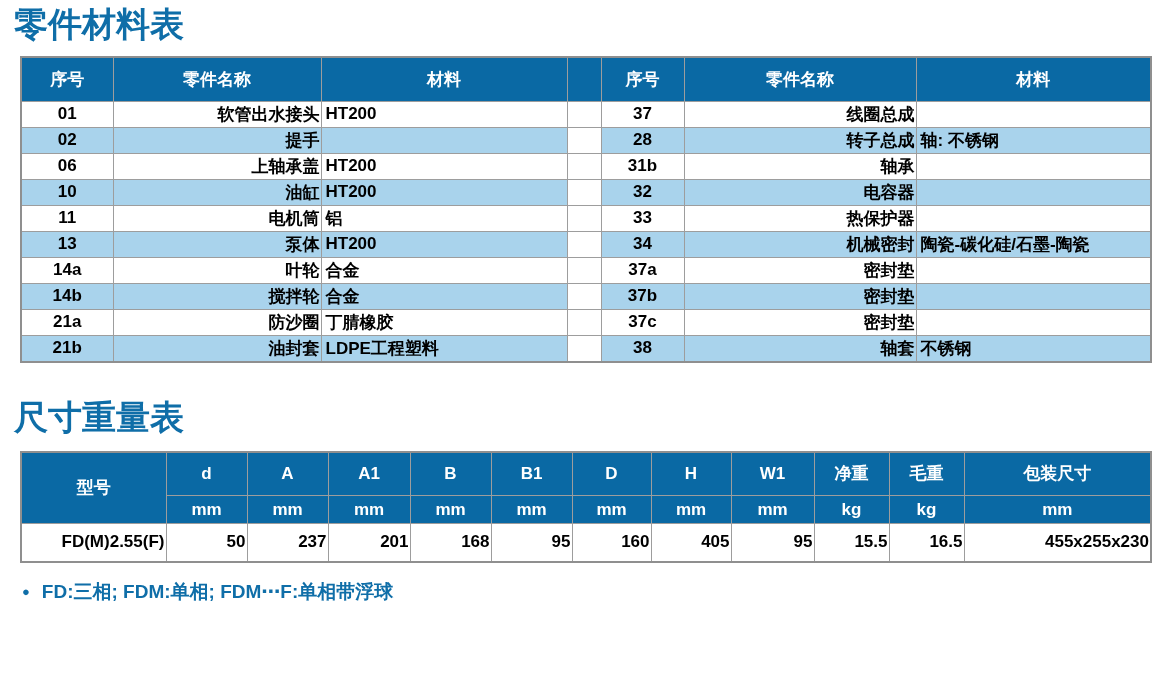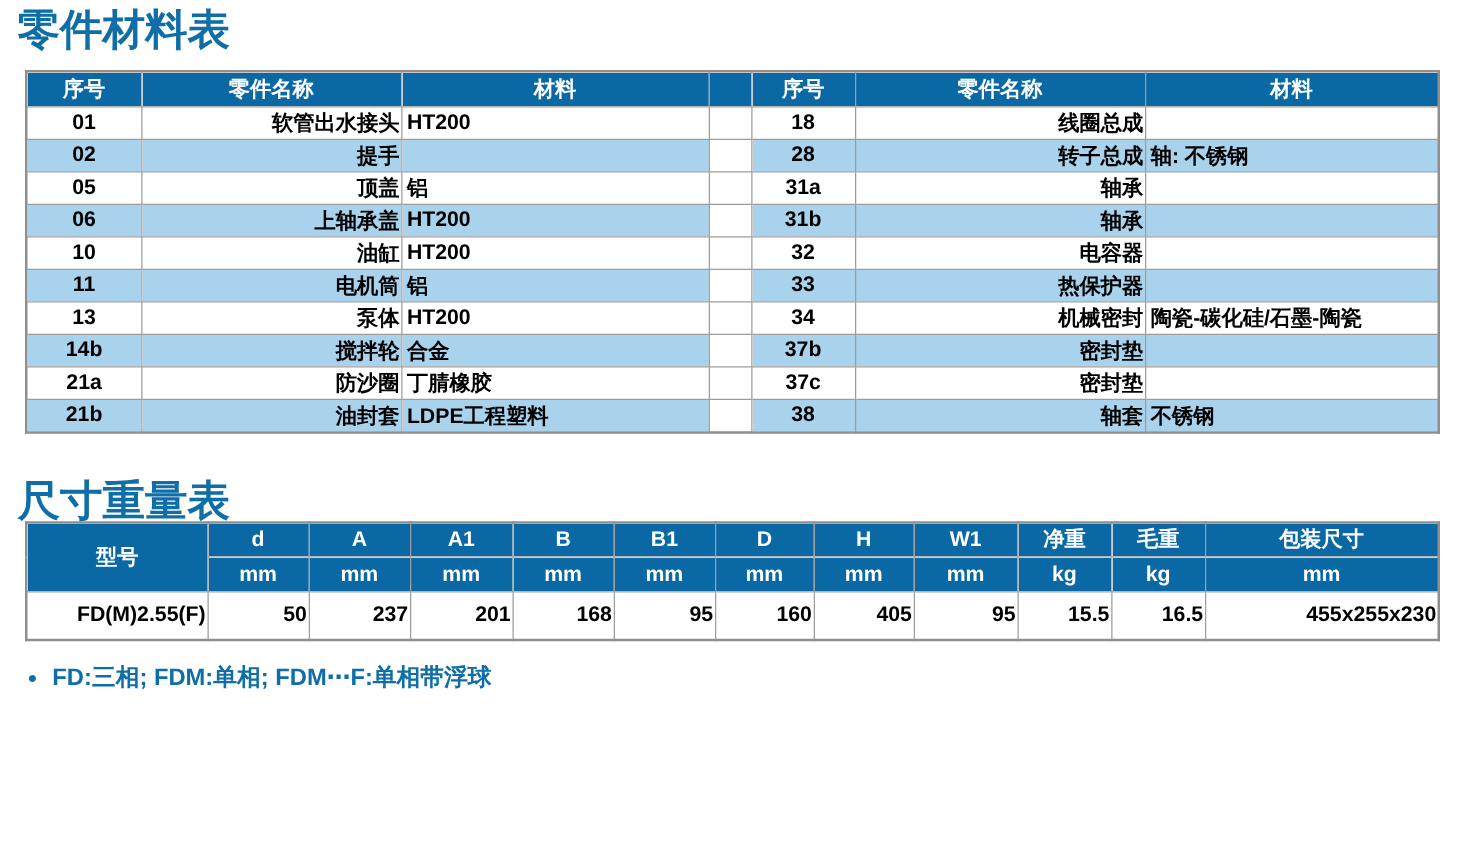--- a/index.html
+++ b/index.html
@@ -39,33 +39,33 @@
     border:1px solid var(--border);
     font-size:17px;
     font-weight:bold;
     overflow:hidden;
     white-space:nowrap;
   }
   th{
     background:var(--header-bg);
     color:var(--header-text);
     text-align:center;
-    height:28px;
+    height:44px;
   }
   
   table.parts{margin-top:16px;}
   table.parts tbody tr{height:15px;}
   table.parts tbody tr:nth-child(even) td{background:var(--stripe);}
   table.parts td{text-align:center;}
   table.parts td.c-name{text-align:right;padding-left:24px;}
   table.parts td.c-mat{text-align:left;padding-left:4px;}
   table.parts td.c-gap{background:#ffffff !important;}
   
   .doc-title.second{margin-top:38px;}
-  table.dims{}
+  table.dims{margin-top:18px;}
   table.dims thead tr.units th{height:28px;}
   table.dims td{text-align:right;height:38px;}
   
   .footnote{
     margin:16px 0 0 22px;
     font-size:19px;
     font-weight:bold;
     color:var(--title);
     display:flex;
     align-items:center;
@@ -100,43 +100,34 @@
       <th>零件名称</th>
       <th>材料</th>
     </tr>
   </thead>
   <tbody>
     <tr>
       <td class="c-no">01</td>
       <td class="c-name">软管出水接头</td>
       <td class="c-mat">HT200</td>
       <td class="c-gap"></td>
-      <td class="c-no">18</td>
+      <td class="c-no">37</td>
       <td class="c-name">线圈总成</td>
       <td class="c-mat"></td>
     </tr>
     <tr>
       <td class="c-no">02</td>
       <td class="c-name">提手</td>
       <td class="c-mat"></td>
       <td class="c-gap"></td>
       <td class="c-no">28</td>
       <td class="c-name">转子总成</td>
       <td class="c-mat">轴: 不锈钢</td>
     </tr>
     <tr>
-      <td class="c-no">05</td>
-      <td class="c-name">顶盖</td>
-      <td class="c-mat">铝</td>
-      <td class="c-gap"></td>
-      <td class="c-no">31a</td>
-      <td class="c-name">轴承</td>
-      <td class="c-mat"></td>
-    </tr>
-    <tr>
       <td class="c-no">06</td>
       <td class="c-name">上轴承盖</td>
       <td class="c-mat">HT200</td>
       <td class="c-gap"></td>
       <td class="c-no">31b</td>
       <td class="c-name">轴承</td>
       <td class="c-mat"></td>
     </tr>
     <tr>
       <td class="c-no">10</td>
@@ -157,20 +148,29 @@
       <td class="c-mat"></td>
     </tr>
     <tr>
       <td class="c-no">13</td>
       <td class="c-name">泵体</td>
       <td class="c-mat">HT200</td>
       <td class="c-gap"></td>
       <td class="c-no">34</td>
       <td class="c-name">机械密封</td>
       <td class="c-mat">陶瓷-碳化硅/石墨-陶瓷</td>
+    </tr>
+    <tr>
+      <td class="c-no">14a</td>
+      <td class="c-name">叶轮</td>
+      <td class="c-mat">合金</td>
+      <td class="c-gap"></td>
+      <td class="c-no">37a</td>
+      <td class="c-name">密封垫</td>
+      <td class="c-mat"></td>
     </tr>
     <tr>
       <td class="c-no">14b</td>
       <td class="c-name">搅拌轮</td>
       <td class="c-mat">合金</td>
       <td class="c-gap"></td>
       <td class="c-no">37b</td>
       <td class="c-name">密封垫</td>
       <td class="c-mat"></td>
     </tr>

